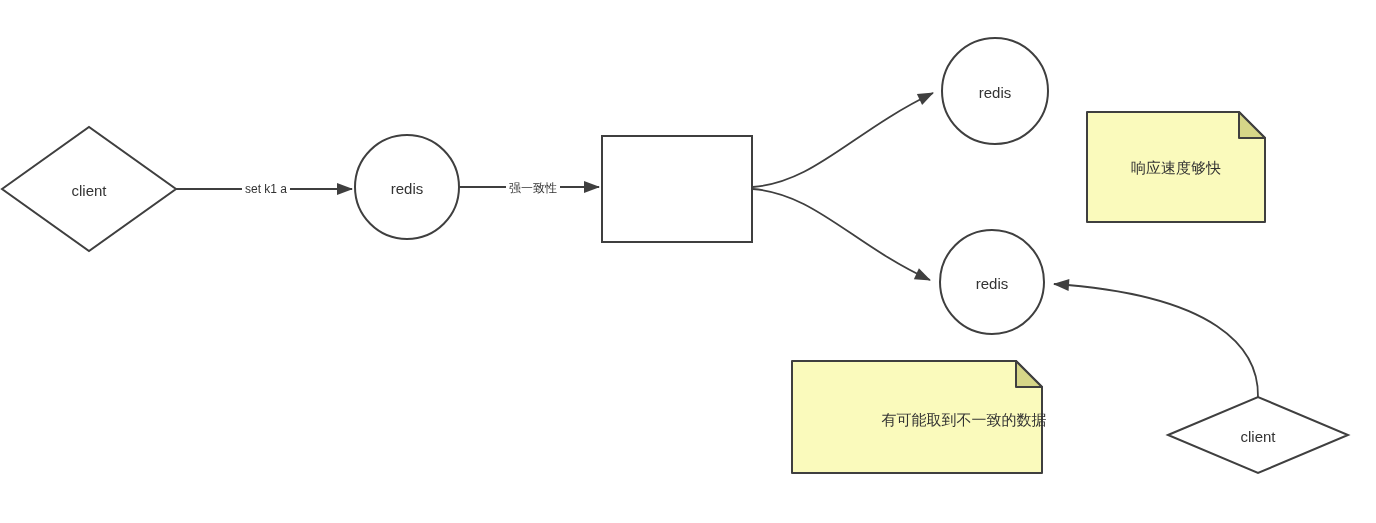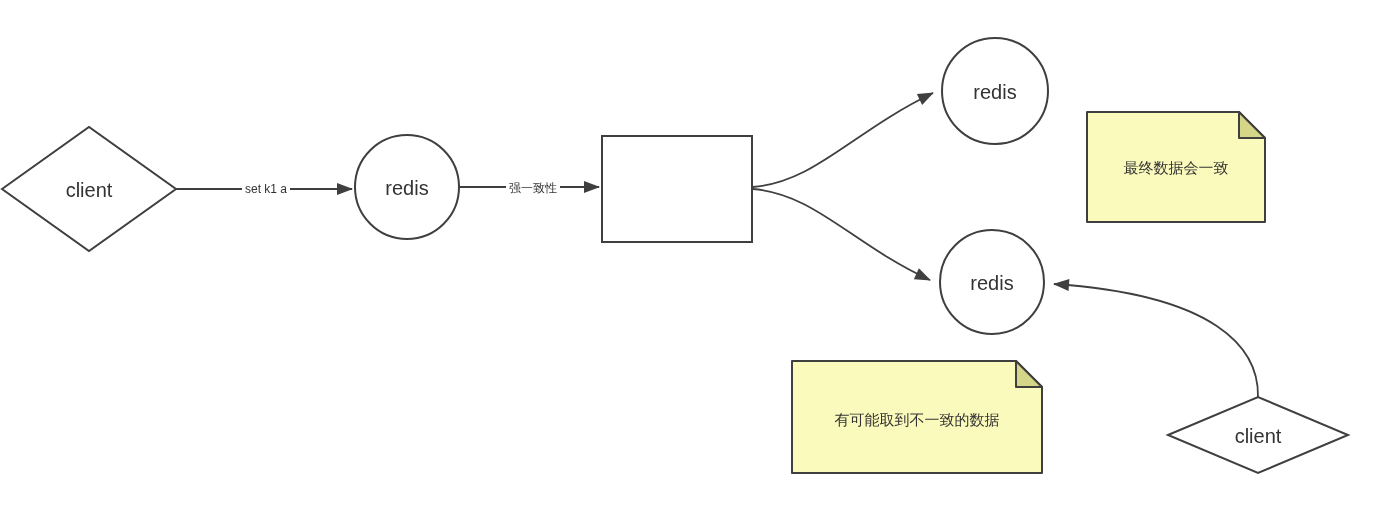--- a/index.html
+++ b/index.html
@@ -19,21 +19,21 @@
   }
   .canvas svg{position:absolute;left:0;top:0;}
   .shape{fill:#ffffff;stroke:var(--stroke);stroke-width:2;}
   .edge{fill:none;stroke:var(--stroke);stroke-width:1.8;}
   .note-body{fill:var(--note-fill);stroke:var(--stroke);stroke-width:2;stroke-linejoin:round;}
   .note-fold{fill:var(--note-fold);stroke:var(--stroke);stroke-width:2;stroke-linejoin:round;}
   .label{
     position:absolute;
     transform:translate(-50%,-50%);
     color:var(--text);
-    font-size:20px;
+    font-size:15px;
     white-space:nowrap;
     text-align:center;
   }
   .edge-label{
     font-size:12px;
     background:var(--bg);
     padding:0 3px;
   }
   .kafka-label{font-size:15px;line-height:26px;white-space:nowrap;}
   .kafka-label .kafka-title{display:block;font-size:16px;}
@@ -82,21 +82,21 @@
 
   <div class="label" style="left:407px;top:188px;">redis</div>
 
   <div class="label edge-label" style="left:533px;top:188px;">强一致性</div>
 
 
   <div class="label" style="left:995px;top:92px;">redis</div>
 
   <div class="label" style="left:992px;top:283px;">redis</div>
 
-  <div class="label note-label" style="left:1176px;top:168px;">最终数据会一致</div>
+  <div class="label note-label" style="left:1176px;top:168px;">响应速度够快</div>
 
-  <div class="label note-label" style="left:917px;top:420px;">
+  <div class="label note-label" style="left:964px;top:420px;">
     <div>有可能取到不一致的数据</div>
   </div>
 
   <div class="label" style="left:1258px;top:436px;">client</div>
 
 </div>
 
 </body></html>

